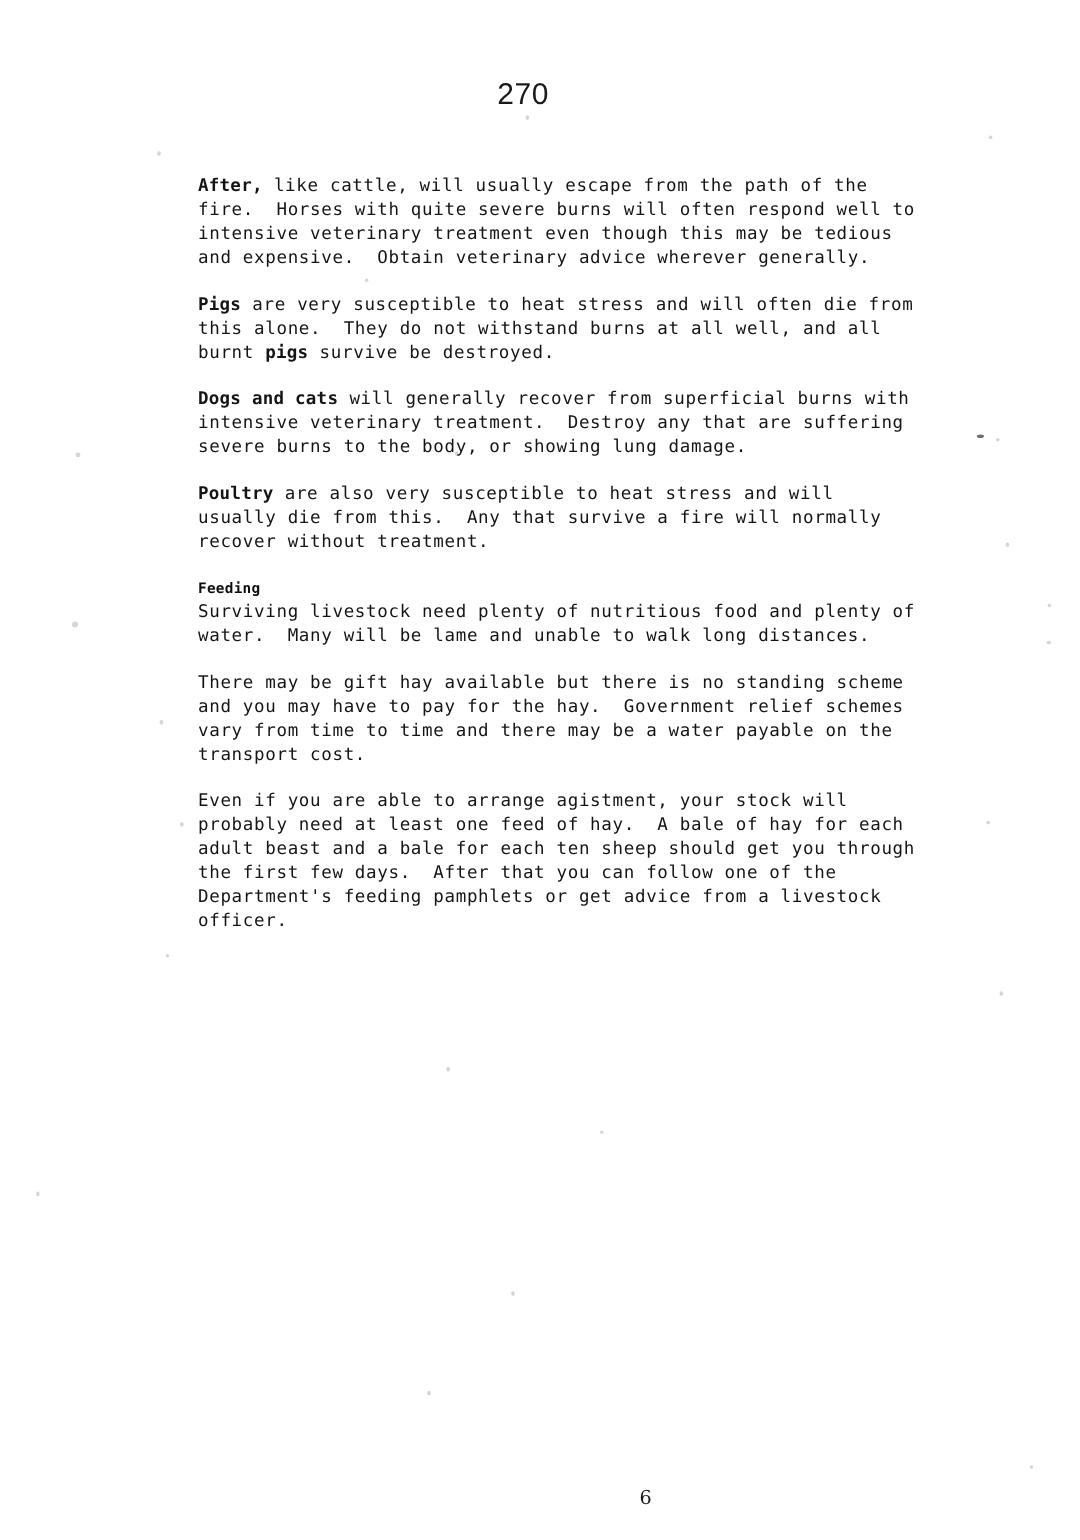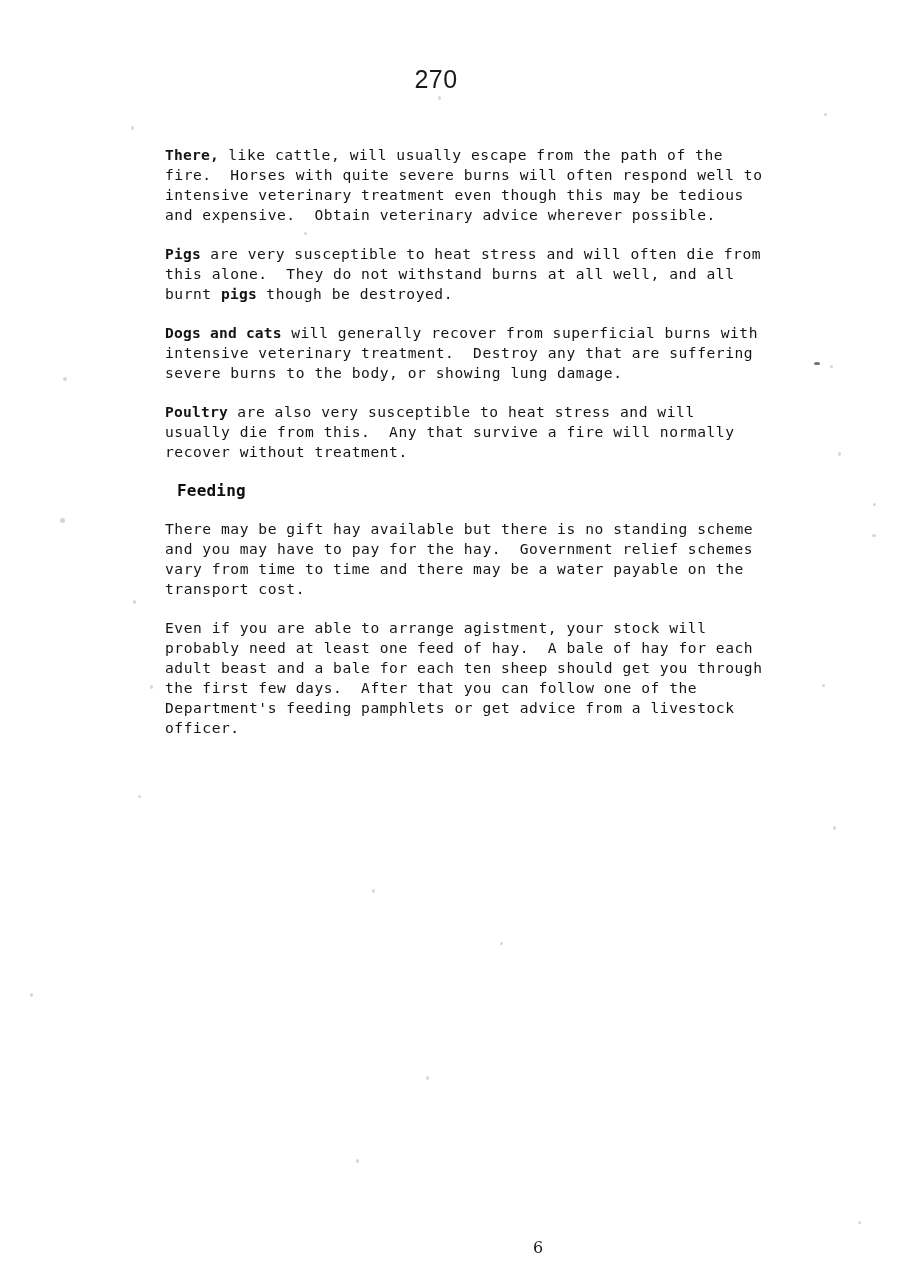--- a/index.html
+++ b/index.html
@@ -57,25 +57,25 @@
   .para .lead {
     font-weight: bold;
     letter-spacing: 0.2px;
   }
   .para b {
     font-weight: bold;
     letter-spacing: 0.2px;
   }
 
   .heading {
-    font-size: 16px;
+    font-size: 12px;
     line-height: 19px;
     font-weight: bold;
     letter-spacing: 0.2px;
-    margin: 12px;
+    margin: 0;
     color: #0d0d0d;
   }
 
   .section {
     margin: 0 0 19px 0;
   }
   .section .para { margin-bottom: 0; }
 
   
   .folio-bottom {
@@ -126,39 +126,41 @@
   <div class="speck faint" style="left:833px; top:826px; width:3px; height:4px;"></div>
   <div class="speck faint" style="left:372px; top:889px; width:3px; height:4px;"></div>
   <div class="speck faint" style="left:500px; top:942px; width:3px; height:3px;"></div>
   <div class="speck faint" style="left:30px;  top:993px; width:3px; height:4px;"></div>
   <div class="speck faint" style="left:426px; top:1076px; width:3px; height:4px;"></div>
   <div class="speck faint" style="left:356px; top:1159px; width:3px; height:4px;"></div>
   <div class="speck faint" style="left:858px; top:1221px; width:3px; height:3px;"></div>
 
   <div class="body-block">
 
-    <p class="para"><span class="lead">There,</span><span> like cattle, will usually escape from the path of the
+    <p class="para"><span class="lead">After,</span><span> like cattle, will usually escape from the path of the
 fire.  Horses with quite severe burns will often respond well to
 intensive veterinary treatment even though this may be tedious
-and expensive.  Obtain veterinary advice wherever possible.</span></p>
+and expensive.  Obtain veterinary advice wherever generally.</span></p>
 
     <p class="para"><span class="lead">Pigs</span><span> are very susceptible to heat stress and will often die from
 this alone.  They do not withstand burns at all well, and all
-burnt </span><b>pigs</b><span> though be destroyed.</span></p>
+burnt </span><b>pigs</b><span> survive be destroyed.</span></p>
 
     <p class="para"><span class="lead">Dogs and cats</span><span> will generally recover from superficial burns with
 intensive veterinary treatment.  Destroy any that are suffering
 severe burns to the body, or showing lung damage.</span></p>
 
     <p class="para"><span class="lead">Poultry</span><span> are also very susceptible to heat stress and will
 usually die from this.  Any that survive a fire will normally
 recover without treatment.</span></p>
 
     <div class="section">
       <p class="heading">Feeding</p>
+      <p class="para">Surviving livestock need plenty of nutritious food and plenty of
+water.  Many will be lame and unable to walk long distances.</p>
     </div>
 
 
     <p class="para">There may be gift hay available but there is no standing scheme
 and you may have to pay for the hay.  Government relief schemes
 vary from time to time and there may be a water payable on the
 transport cost.</p>
 
     <p class="para">Even if you are able to arrange agistment, your stock will
 probably need at least one feed of hay.  A bale of hay for each

